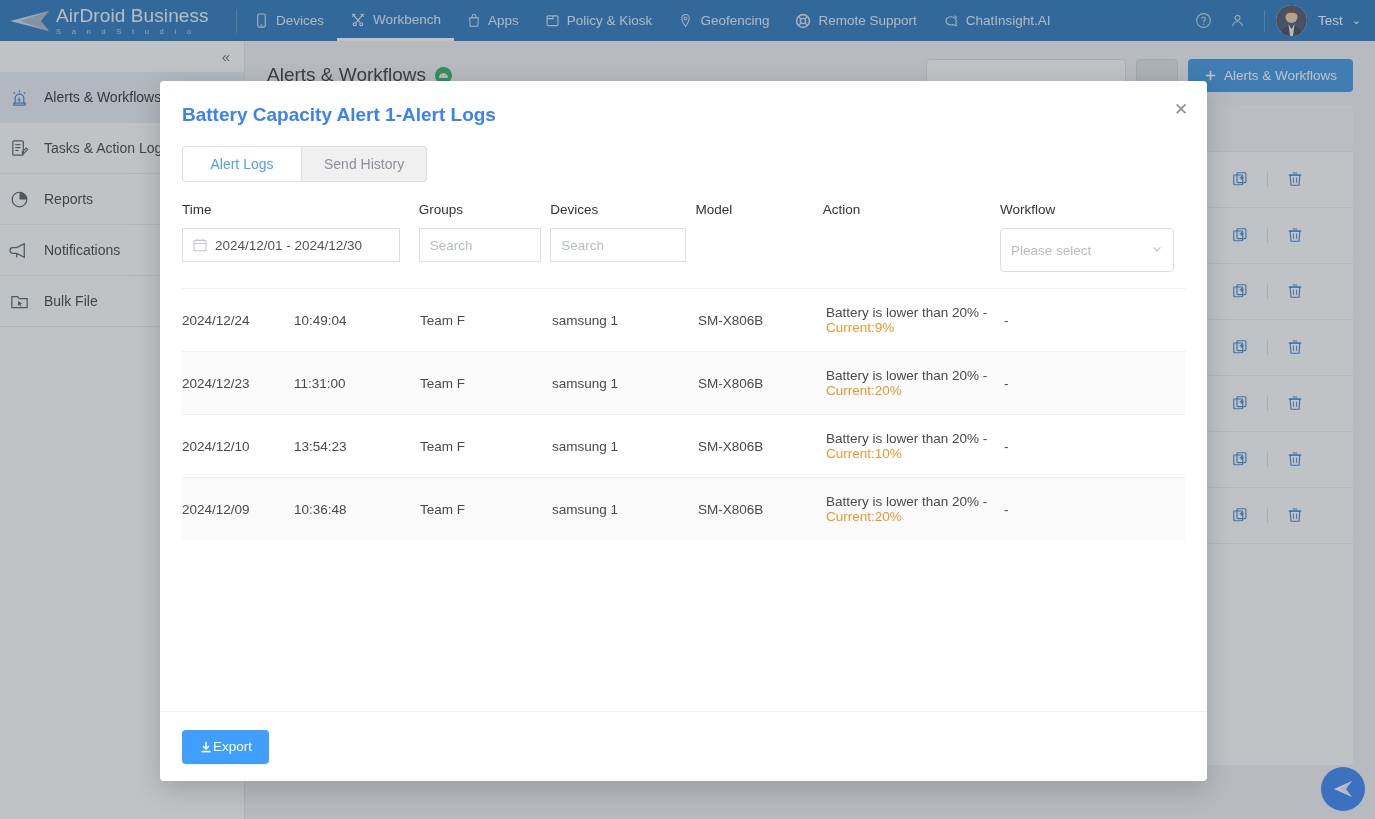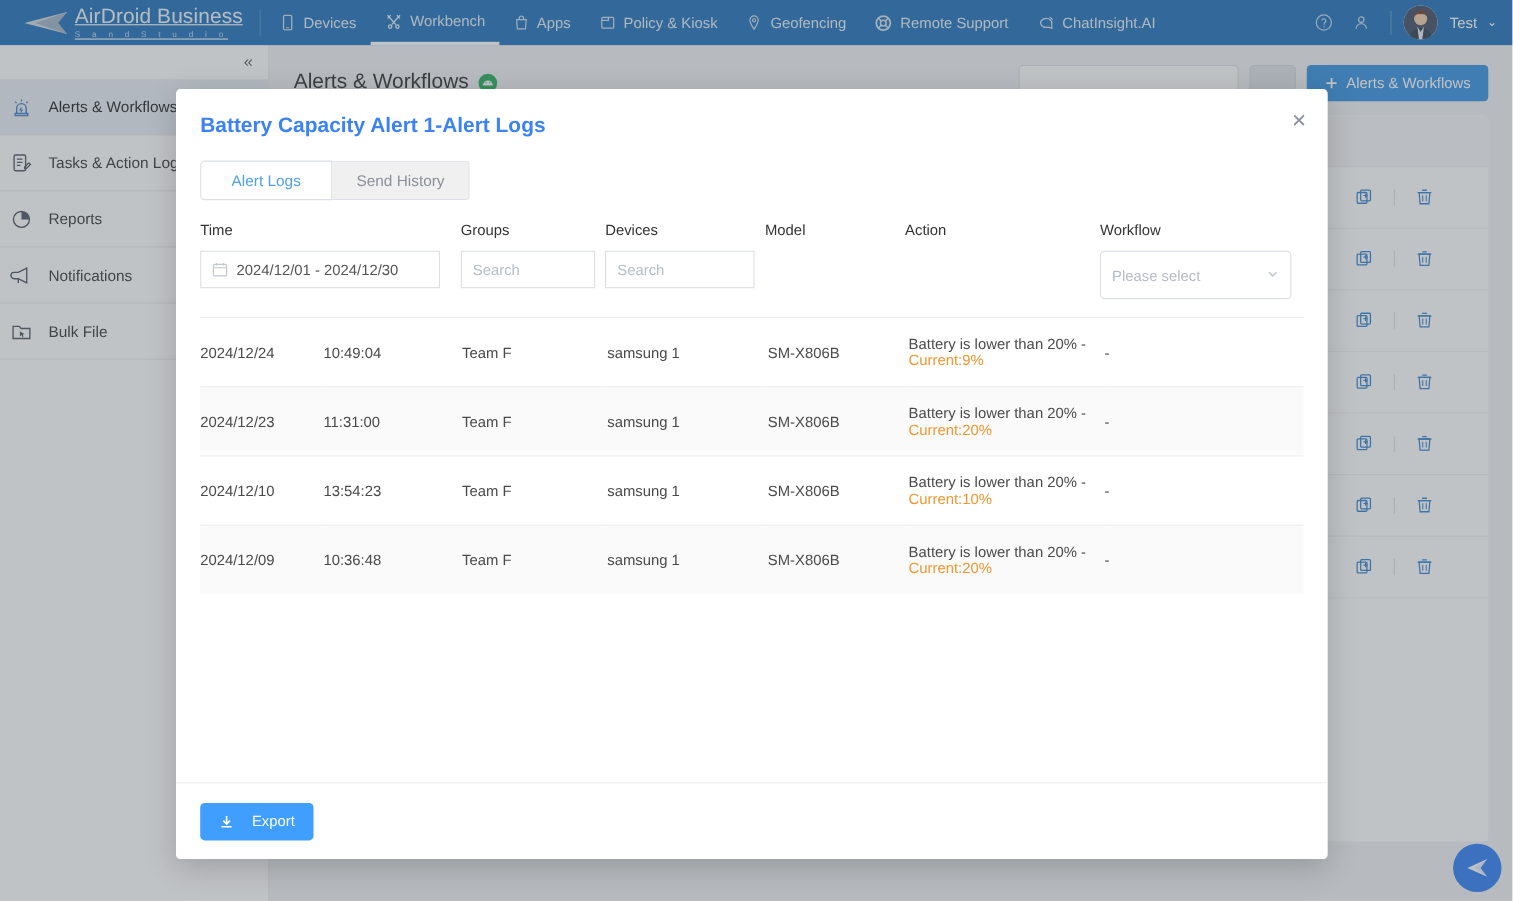--- a/index.html
+++ b/index.html
@@ -13,21 +13,21 @@
 
   
   .topnav {
     position: absolute; top: 0; left: 0;
     width: 1375px; height: 41px;
     background: #1a6fba;
     display: flex; align-items: center;
     color: #ffffff;
     z-index: 5;
   }
-  .brand { display: flex; align-items: center; padding-left: 20px; width: 232px; text-decoration: underline; }
+  .brand { display: flex; align-items: center; padding-left: 8px; width: 232px; }
   .brand-mark { width: 42px; height: 22px; margin-right: 6px; flex: none; }
   .brand-text { display: flex; flex-direction: column; line-height: 1; }
   .brand-title { font-size: 19px; letter-spacing: .1px; color: #eef4fa; font-weight: 400; }
   .brand-sub { font-size: 7.5px; letter-spacing: 4.3px; color: #b6d2ea; margin-top: 3px; }
   .nav-divider { width: 1px; height: 24px; background: #4a8fc9; margin: 0 4px; }
   .navitems { display: flex; align-items: center; height: 41px; }
   .navitem {
     display: flex; align-items: center; gap: 7px;
     height: 41px; padding: 0 13px;
     font-size: 13.5px; color: #e3edf6; white-space: nowrap; cursor: pointer;
@@ -181,21 +181,21 @@
 
   .modal-footer {
     position: absolute; left: 0; right: 0; bottom: 0;
     height: 70px; padding: 0 22px;
     border-top: 1px solid #eceef0;
     display: flex; align-items: center;
   }
   .export-btn {
     height: 34px; padding: 4px 17px; background: #409eff;
     border: none; border-radius: 4px; color: #fff;
-    font-size: 13.5px; display: flex; align-items: center; gap: 16px; cursor: pointer;
+    font-size: 13.5px; display: flex; align-items: center; gap: 0; cursor: pointer;
   }
 </style>
 </head>
 <body>
 
 <div class="app">
 
   <div class="topnav">
     <div class="brand">
       <svg class="brand-mark" viewBox="0 0 42 22">

